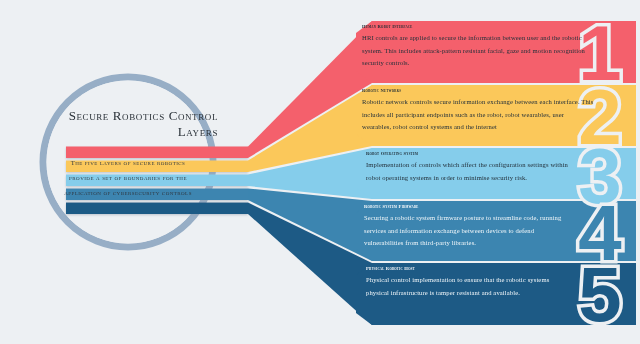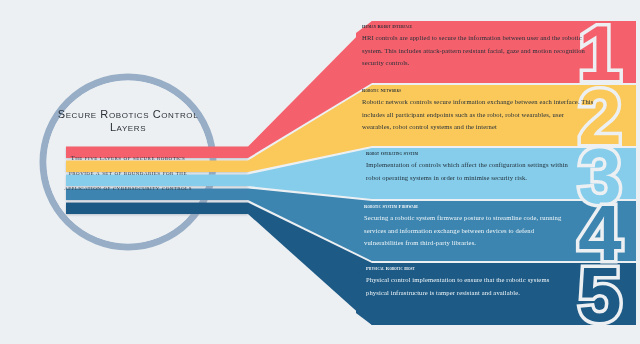--- a/index.html
+++ b/index.html
@@ -29,27 +29,28 @@
   
   .circle-text-wrap {
     position: absolute;
     left: 38px;
     top: 108px;
     width: 180px;
     text-align: center;
     pointer-events: none;
   }
   .circle-title {
-    font-family: Liberation Sans, sans-serif;
-    font-size: 11px;
+    font-family: Liberation Serif, serif;
+    font-size: 13px;
     letter-spacing: 0.6px;
     color: #2a3138;
     font-variant: small-caps;
     text-transform: capitalize;
     line-height: 1.2;
+    text-align: right;
   }
   .circle-sub {
     margin-top: 17px;
     font-family: "Liberation Serif", serif;
     font-size: 6.6px;
     letter-spacing: 0.45px;
     color: #2f3740;
     font-variant: small-caps;
     line-height: 2.25;
   }

